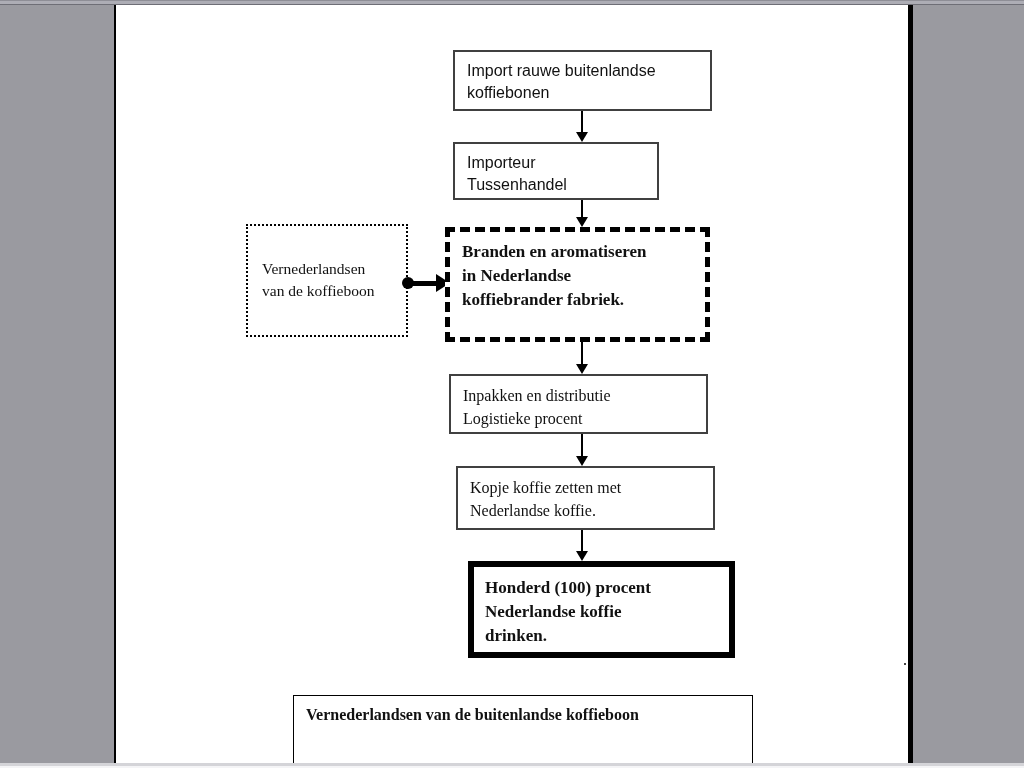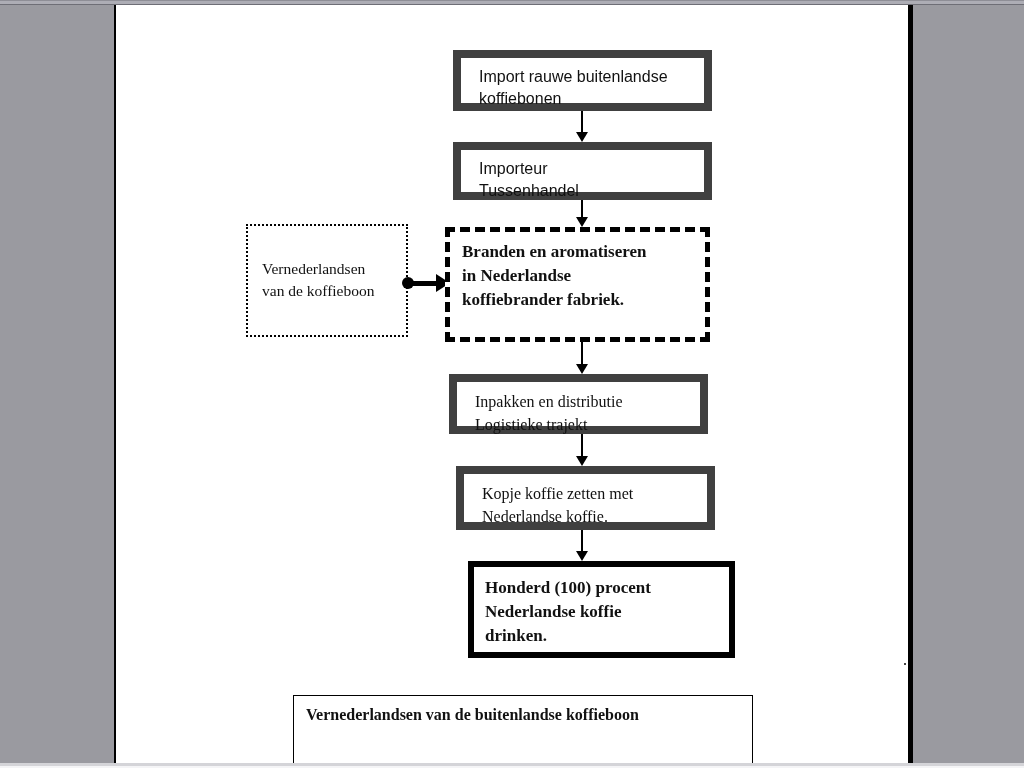--- a/index.html
+++ b/index.html
@@ -16,26 +16,26 @@
   .page-edge{position:absolute;top:5px;height:758px;background:#000;}
   .page-edge.left{left:114px;width:2px;}
   .page-edge.right{left:908px;width:5px;}
   .bottom-edge{position:absolute;left:0;top:763px;width:1024px;height:3px;background:#d4d4d8;}
   .below-edge{position:absolute;left:0;top:766px;width:1024px;height:2px;background:#f4f4f6;}
 
   
   .page{position:absolute;left:116px;top:5px;width:792px;height:763px;background:#ffffff;overflow:hidden;}
 
   
-  .fnode{position:absolute;box-sizing:border-box;background:#ffffff;border:8px solid #404040;
-    color:#111;padding:8px 18px;}
+  .fnode{position:absolute;box-sizing:border-box;background:#ffffff;border:2px solid #404040;
+    color:#111;padding:8px 12px;}
   .sans{font-family:"Liberation Sans", sans-serif;font-size:16px;line-height:22px;}
   .serif{font-family:"Liberation Serif", serif;font-size:16px;line-height:23px;}
   .n-import {left:337px;top:45px; width:259px;height:61px;}
-  .n-importeur{left:337px;top:137px;width:259px;height:58px;}
+  .n-importeur{left:337px;top:137px;width:206px;height:58px;}
   .n-branden{left:329px;top:222px;width:265px;height:115px;border:5px dashed #000;
     font-family:"Liberation Serif", serif;font-weight:bold;font-size:17px;line-height:24px;padding:8px 12px;}
   .n-inpakken{left:333px;top:369px;width:259px;height:60px;}
   .n-kopje   {left:333px;top:461px;width:259px;height:64px;margin-left:7px;}
   .n-honderd {left:352px;top:556px;width:267px;height:97px;border:6px solid #000;
     font-family:"Liberation Serif", serif;font-weight:bold;font-size:17px;line-height:24px;padding:9px 11px;}
   .n-side{left:130px;top:219px;width:162px;height:113px;border:2px dotted #000;
     font-size:15.5px;line-height:22px;padding:32px 0 0 14px;}
   .fnode span{display:block;white-space:nowrap;}
 
@@ -110,21 +110,21 @@
     <span>koffiebrander fabriek.</span>
   </div>
 
   <div class="varrow a3">
     <div class="shaft"></div>
     <div class="head"></div>
   </div>
 
   <div class="fnode serif n-inpakken">
     <span>Inpakken en distributie</span>
-    <span>Logistieke trajekt</span>
+    <span>Logistieke procent</span>
   </div>
 
   <div class="varrow a4">
     <div class="shaft"></div>
     <div class="head"></div>
   </div>
 
   <div class="fnode serif n-kopje">
     <span>Kopje koffie zetten met</span>
     <span>Nederlandse koffie.</span>

